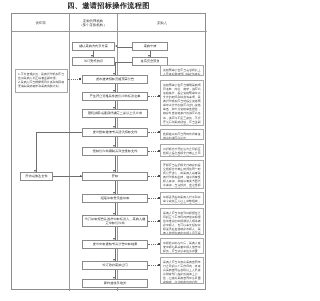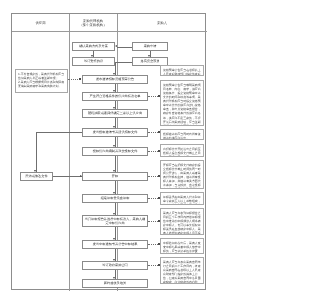--- a/index.html
+++ b/index.html
@@ -79,20 +79,21 @@
   .arw-r{position:absolute;width:0;height:0;
     border-top:1.7px solid transparent;border-bottom:1.7px solid transparent;
     border-left:2.4px solid #4a4a4a;}
   .dot-r{position:absolute;width:2.2px;height:2.2px;background:#4a4a4a;}
 </style>
 </head>
 <body>
 
 <div id="page">
 
+  <div class="title">四、邀请招标操作流程图</div>
 
   <div class="frame">
 
     <div class="vsep a"></div>
     <div class="vsep b"></div>
 
     <div class="hrow">
       <div class="hcell c1">
         <span>供应商</span>
       </div>

